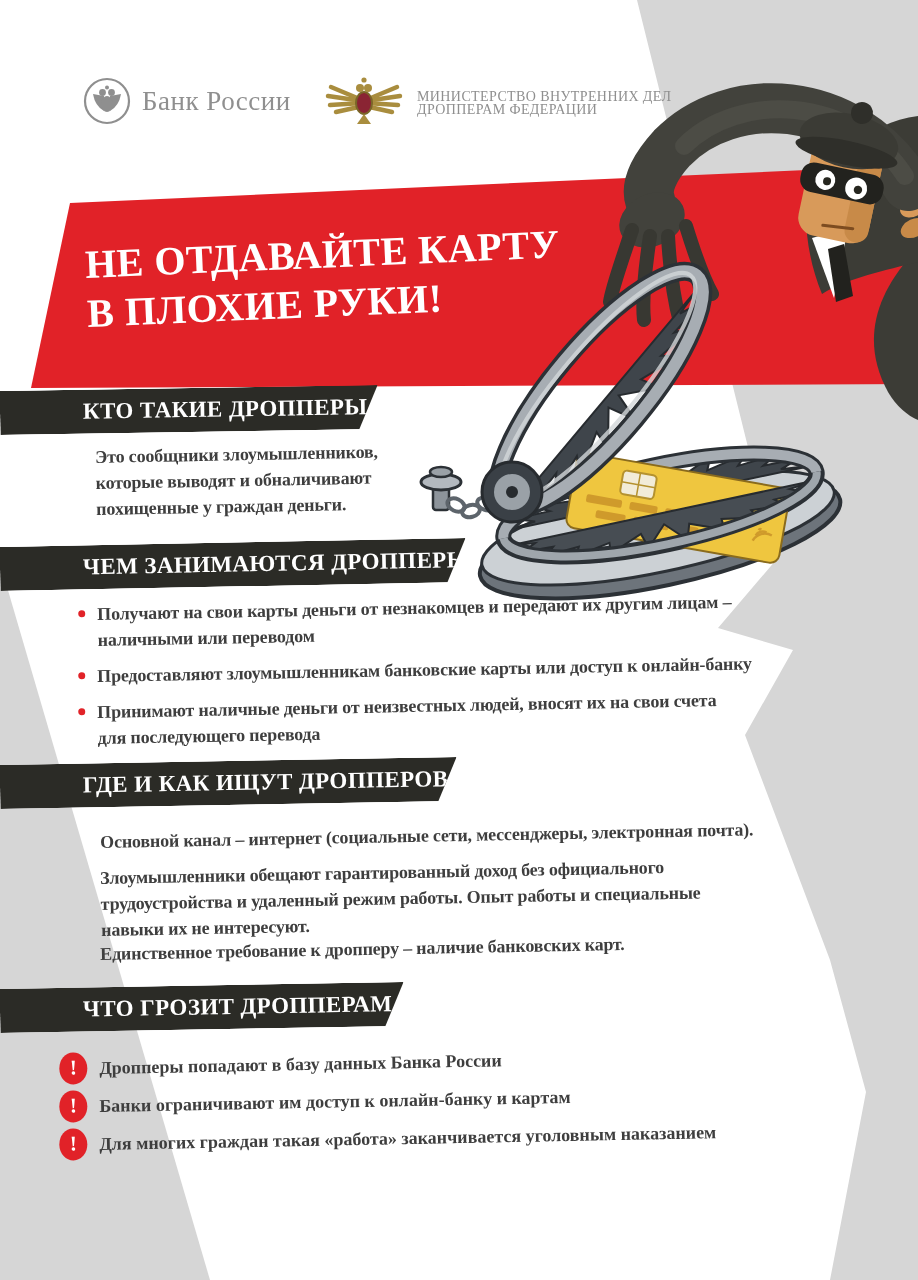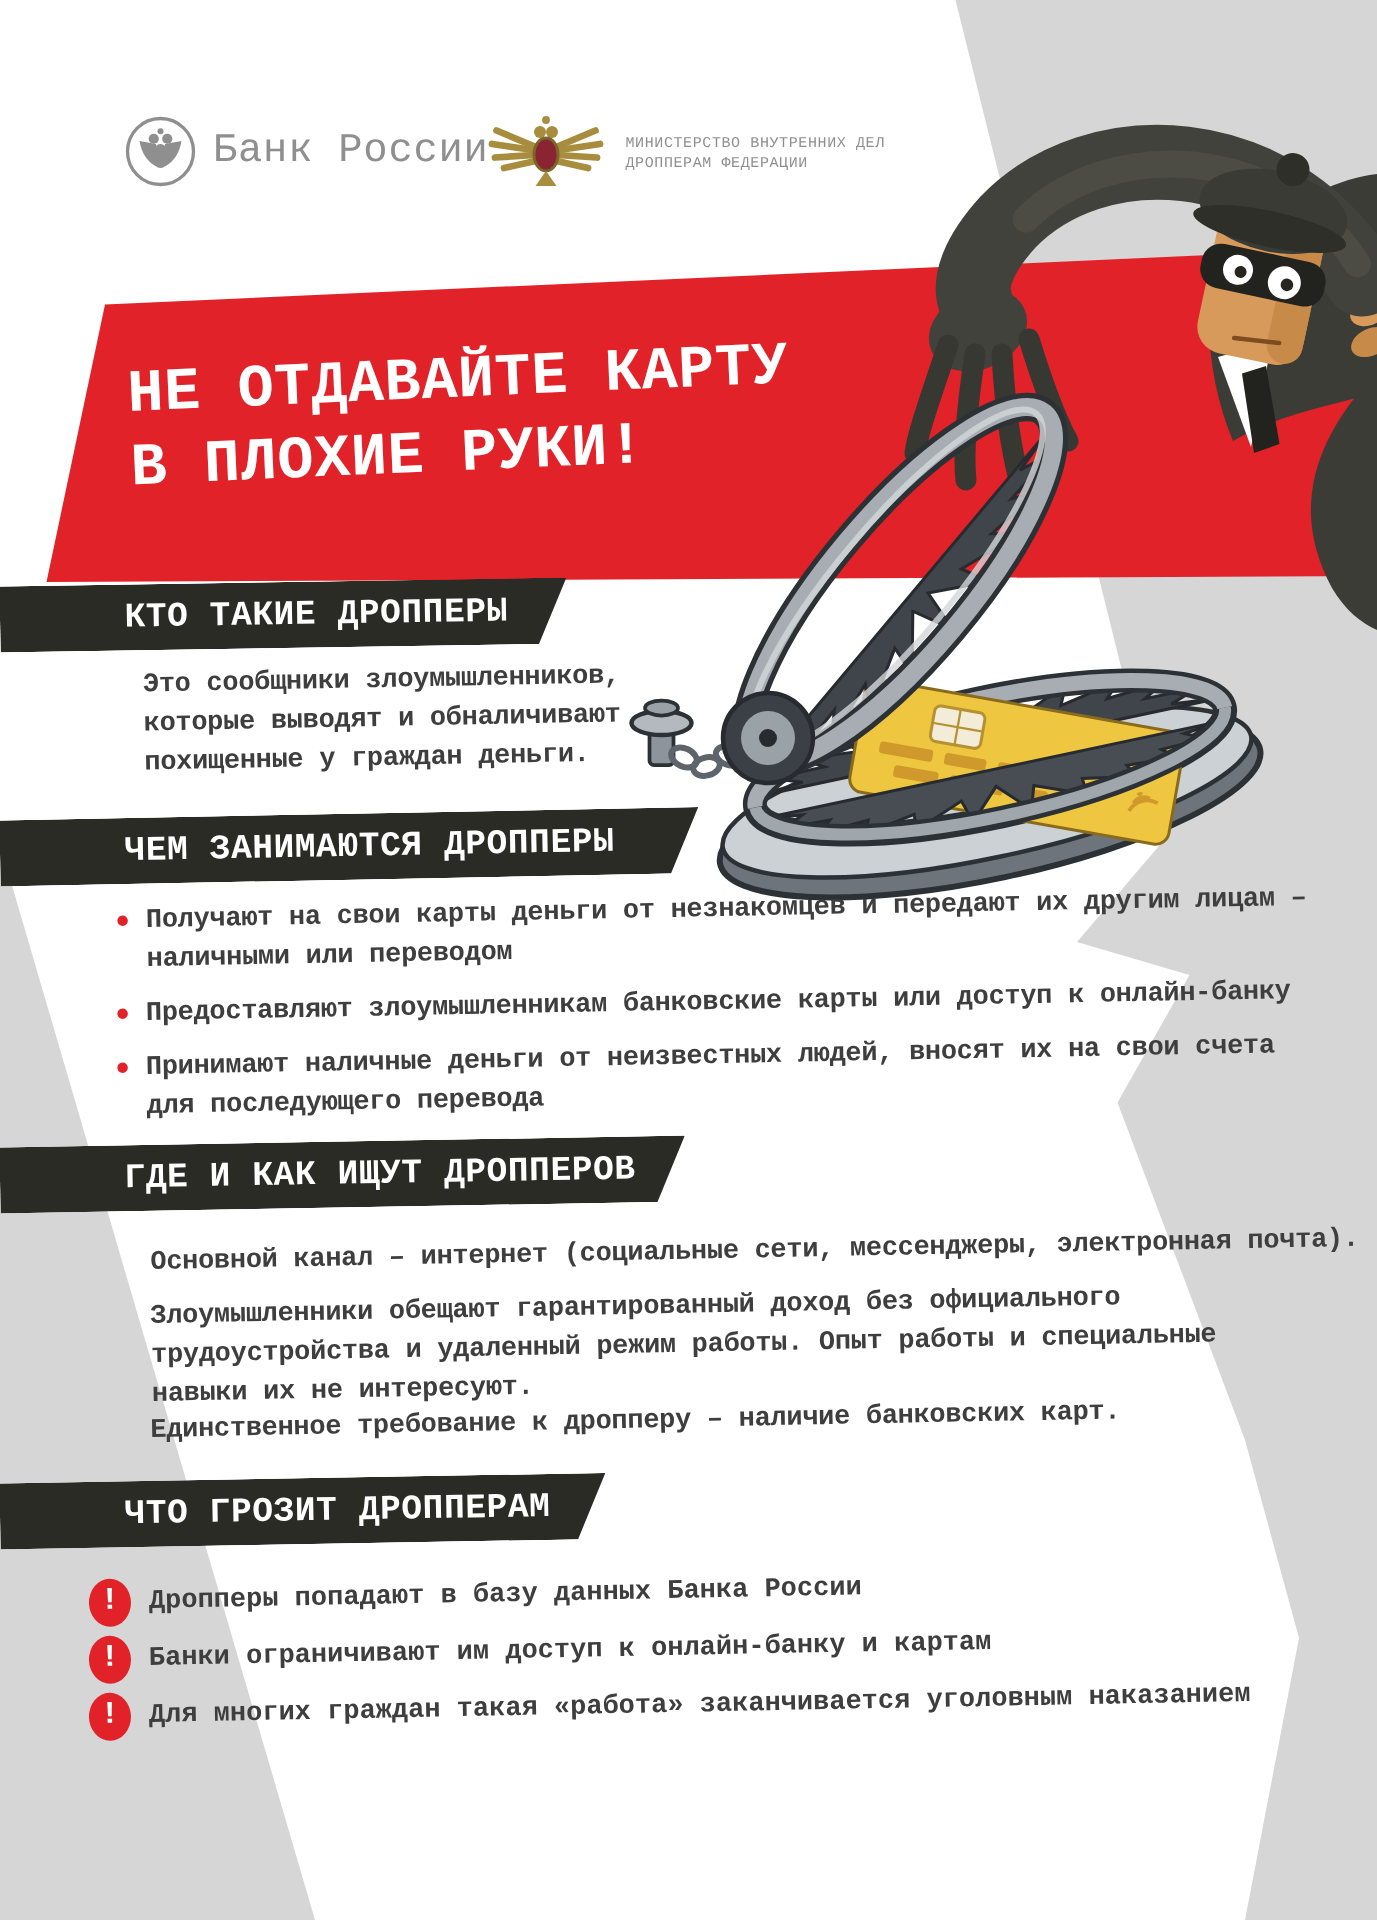--- a/index.html
+++ b/index.html
@@ -1,21 +1,21 @@
 <!DOCTYPE html>
 <html><head>
 <meta charset="utf-8">
 <style>
   html,body{margin:0;padding:0;background:#888;}
   .poster{position:relative;width:918px;height:1280px;background:#ffffff;overflow:hidden;
-          font-family:Liberation Mono, monospace;margin:0 auto;}
+          font-family:Liberation Serif, serif;margin:0 auto;}
   svg.bg{position:absolute;left:0;top:0;}
   
   .cbr-text{position:absolute;left:142px;top:86px;font-size:27px;color:#8f8f8f;letter-spacing:.5px;white-space:nowrap;}
-  .mvd-text{position:absolute;left:417px;top:90px;font-size:10px;color:#8f8f8f;letter-spacing:.4px;line-height:13px;white-space:nowrap;}
+  .mvd-text{position:absolute;left:417px;top:90px;font-size:14px;color:#8f8f8f;letter-spacing:.4px;line-height:13px;white-space:nowrap;}
   
   .headline{position:absolute;left:84px;top:240px;transform:rotate(-2.5deg);transform-origin:0 0;
             color:#fff;font-weight:bold;font-size:40px;line-height:49px;letter-spacing:.5px;white-space:nowrap;}
   
   .bar{position:absolute;left:0;height:44px;background:#2b2b26;transform-origin:0 50%;
        clip-path:polygon(0 0,100% 0,calc(100% - 19px) 100%,0 100%);}
   .bar span{display:block;padding-left:83px;line-height:44px;color:#fff;font-weight:bold;
             font-size:23px;letter-spacing:.4px;white-space:nowrap;}
   .bar1{top:391px;width:378px;transform:rotate(-.9deg);}
   .bar2{top:547px;width:466px;transform:rotate(-1.1deg);}

